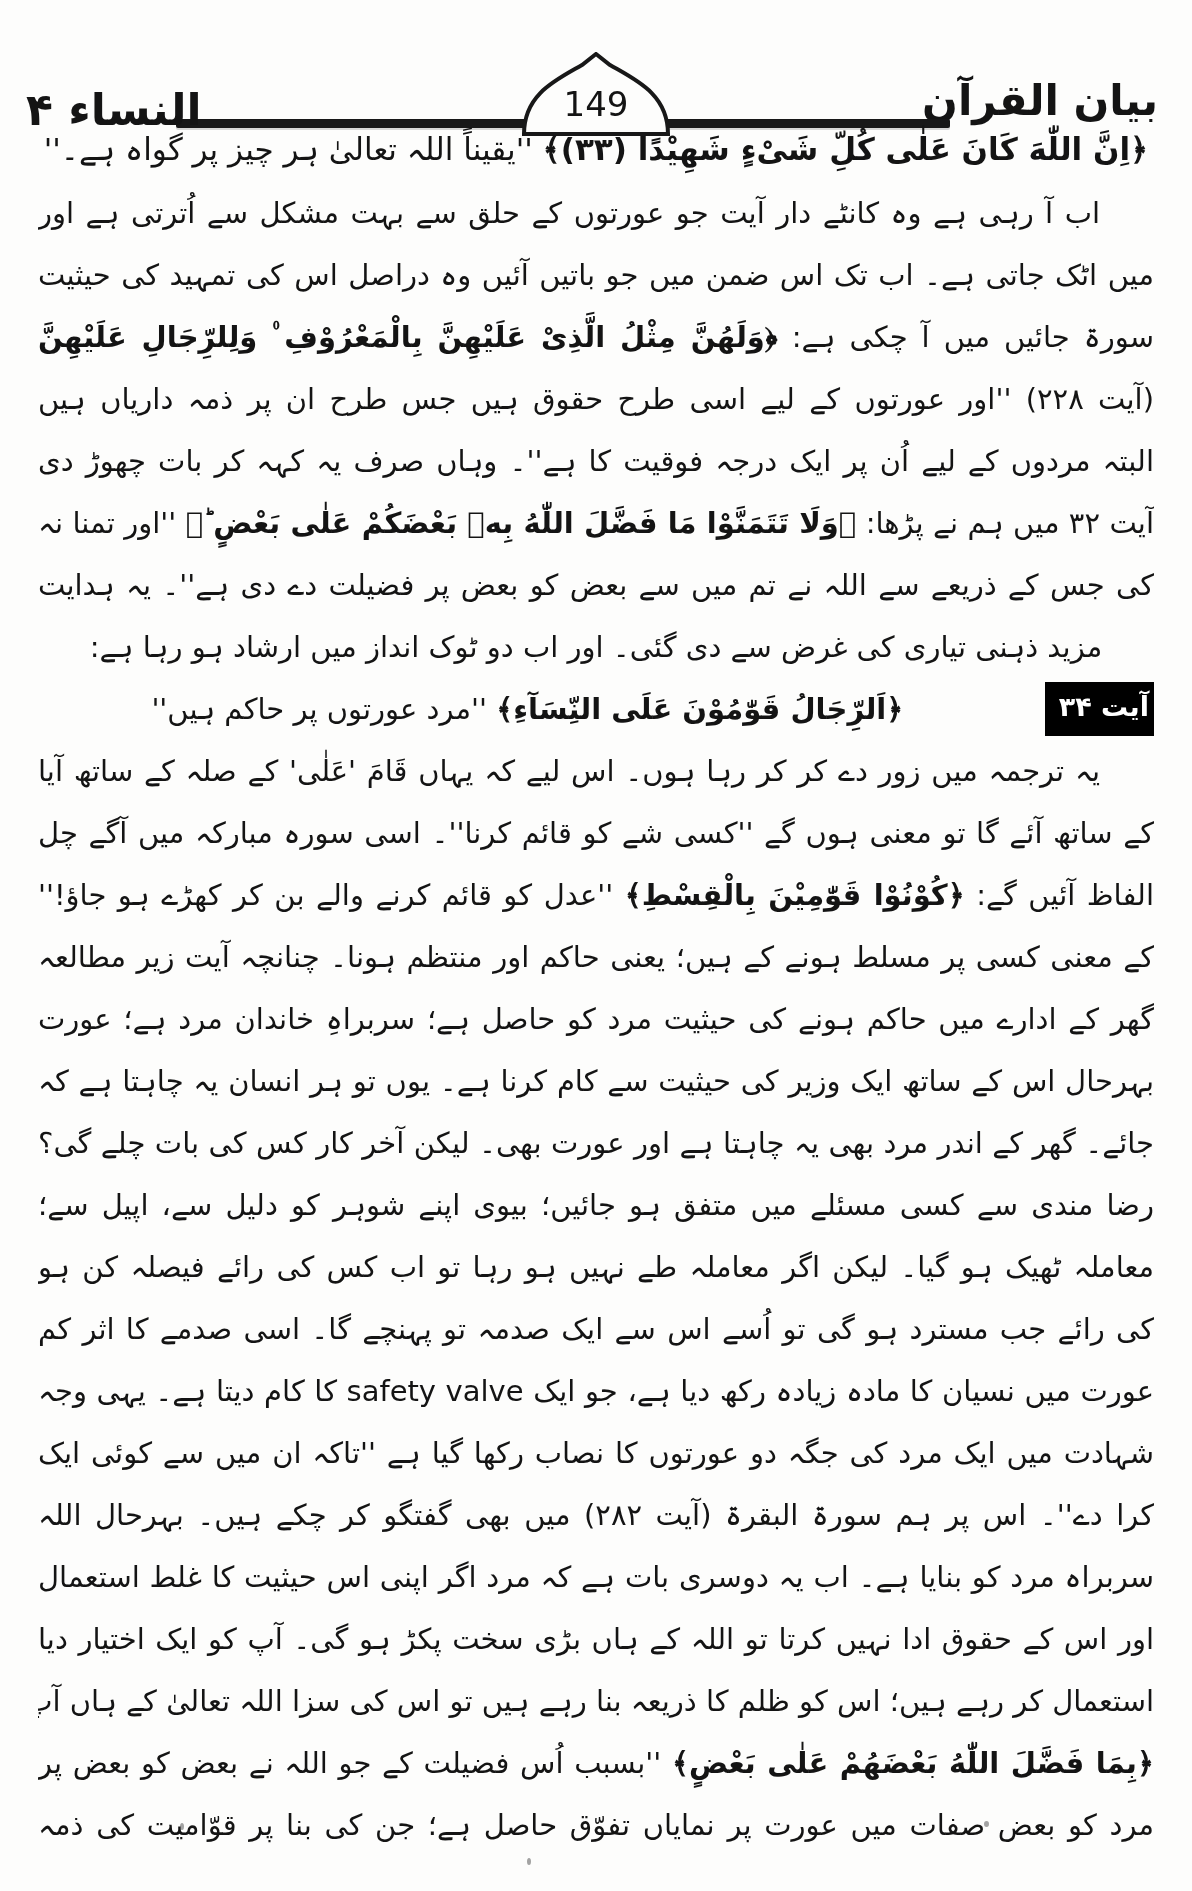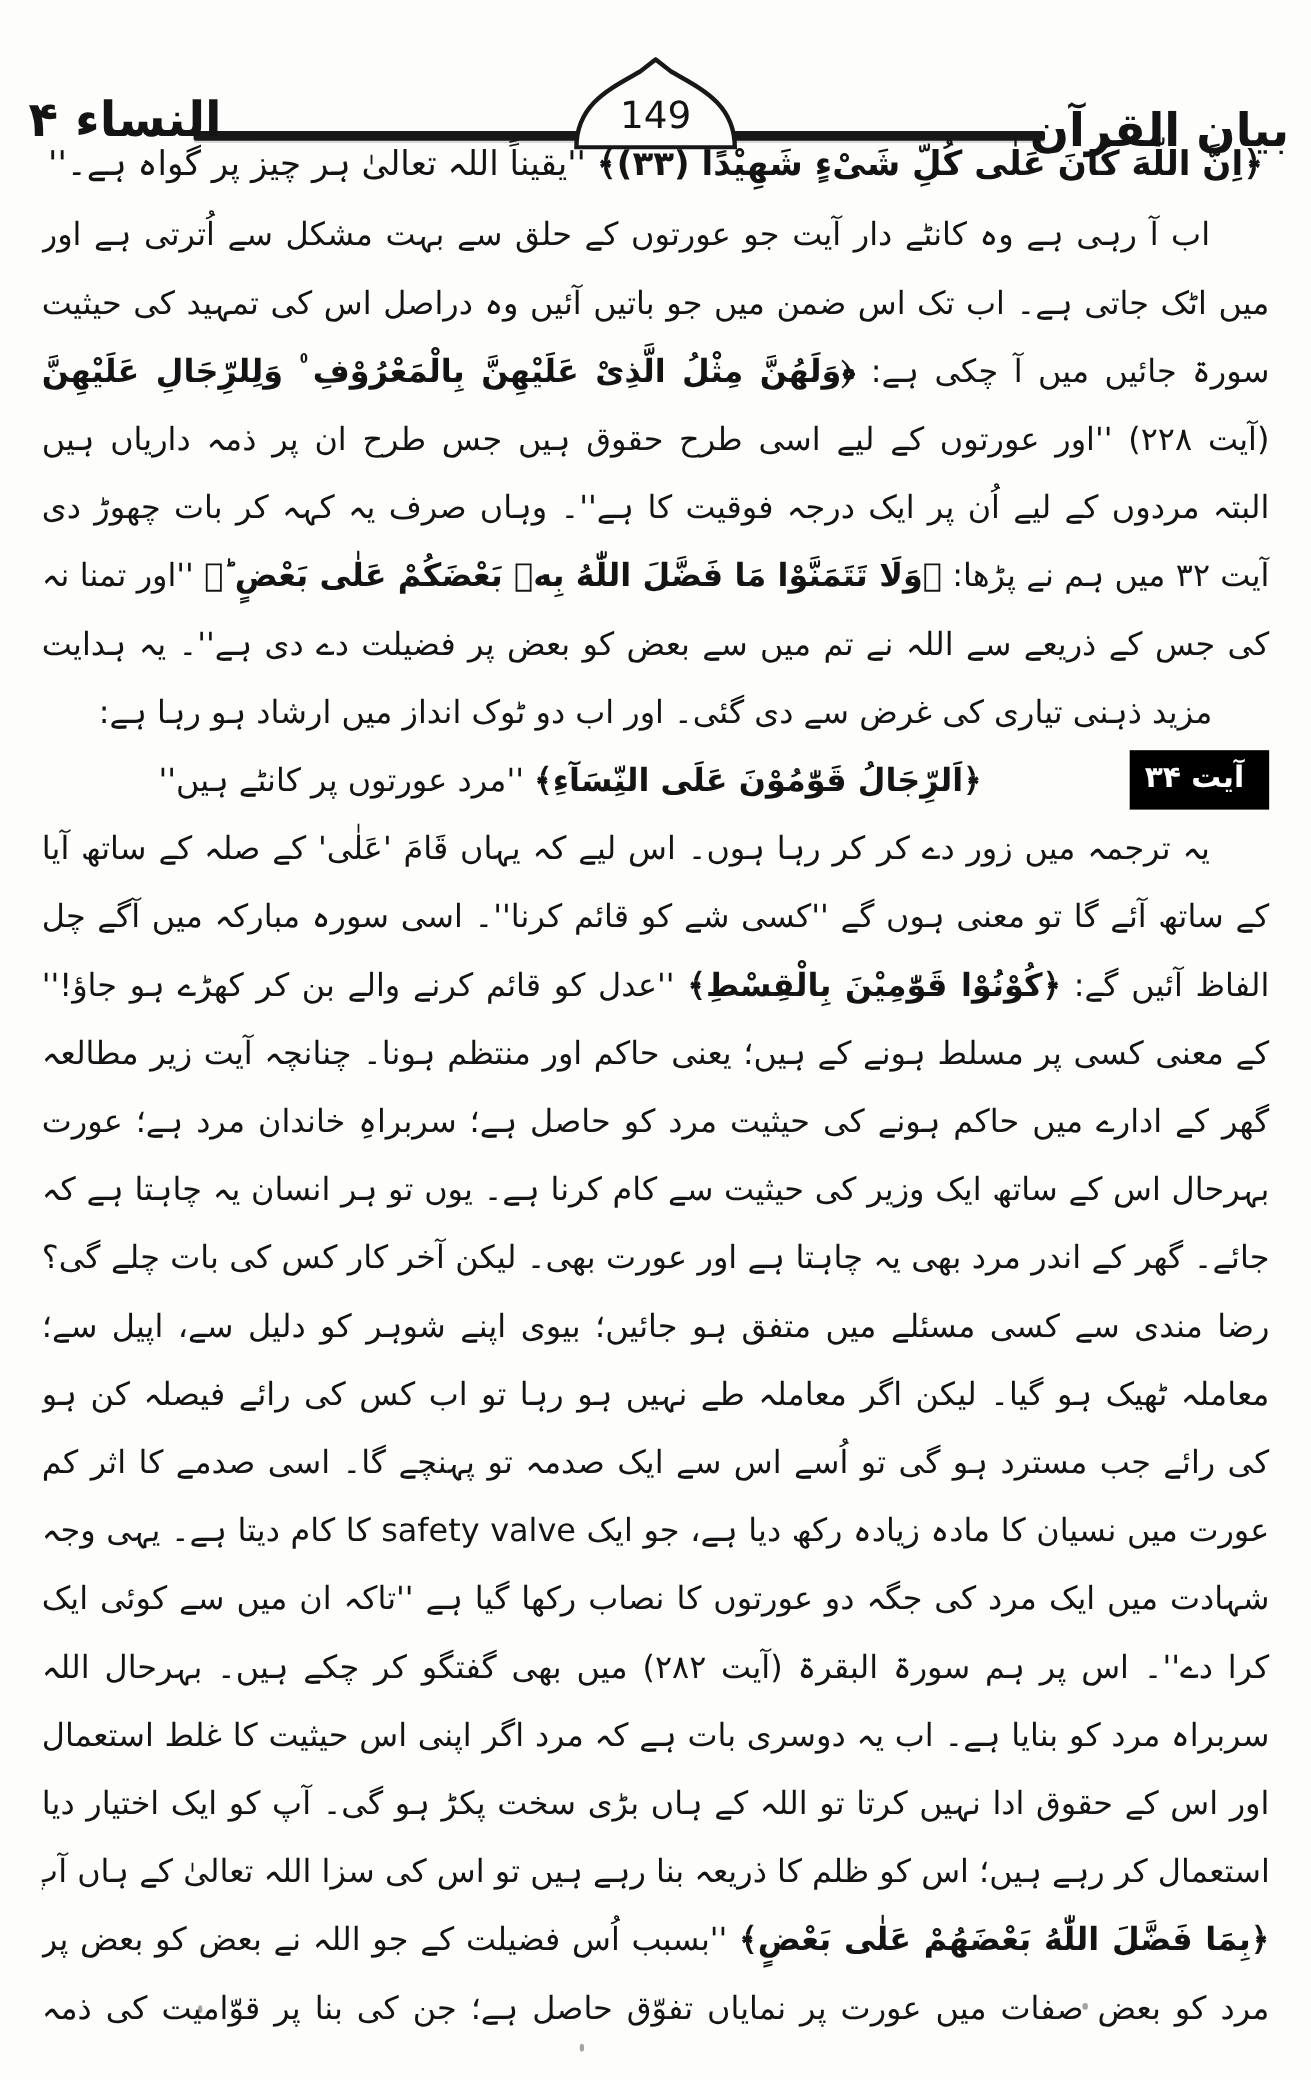--- a/index.html
+++ b/index.html
@@ -9,22 +9,22 @@
     margin:0 auto;
     background:#fdfdfc;
     color:#141414;
     font-family:"DejaVu Sans", sans-serif;
     overflow:hidden;
     direction:rtl;
   }
   
   .header{position:absolute;top:0;left:0;right:0;height:195px;}
   .h-right{
-    position:absolute;right:20px;top:76px;
-    font-size:42px;font-weight:bold;letter-spacing:-1px;margin-top:18px;
+    position:absolute;right:34px;top:76px;
+    font-size:42px;font-weight:bold;letter-spacing:-1px;
   }
   .h-left{
     position:absolute;left:26px;top:84px;
     font-size:44px;font-weight:bold;
   }
   .rule{
     position:absolute;left:176px;right:242px;top:119px;height:9px;
     background:#181818;border-radius:2px;
     box-shadow:0 2px 0 rgba(0,0,0,.15);
   }
@@ -51,21 +51,21 @@
   .line.indent{padding-right:54px;}
   .line.verse{font-size:31px;height:66px;line-height:66px;}
   .seg-arabic{font-weight:700;margin-top:44px;}
   .seg-urdu{font-weight:400;}
   .seg-latin{font-weight:400;}
   .with-badge{display:flex;align-items:center;direction:rtl;}
   .with-badge .segs{flex:1;text-align:center;}
   .ayat-badge{
     background:#000;color:#fff;
     font-size:27px;font-weight:bold;
-    padding:2px 23px 6px 14px;
+    padding:2px 5px 6px 14px;
     line-height:46px;height:46px;
     display:inline-block;
     margin-left:28px;
   }
   
   .speck{position:absolute;background:#5a5a5a;border-radius:50%;opacity:.55;}
   .speck.s1{left:180px;top:1823px;width:4px;height:7px;}
   .speck.s2{left:527px;top:1858px;width:4px;height:7px;}
   .speck.s3{left:984px;top:1821px;width:5px;height:6px;}
 </style>
@@ -89,21 +89,21 @@
       <div class="line justify indent"><span class="segs"><span class="seg-urdu">اب آ رہی ہے وہ کانٹے دار آیت جو عورتوں کے حلق سے بہت مشکل سے اُترتی ہے اور اکثر کانٹا بن کر حلق</span></span></div>
       <div class="line justify"><span class="segs"><span class="seg-urdu">میں اٹک جاتی ہے۔ اب تک اس ضمن میں جو باتیں آئیں وہ دراصل اس کی تمہید کی حیثیت رکھتی ہیں۔ پہلی تمہید</span></span></div>
       <div class="line justify"><span class="segs"><span class="seg-urdu">سورۃ جائیں میں آ چکی ہے: </span><span class="seg-arabic">﴿وَلَهُنَّ مِثْلُ الَّذِیْ عَلَیْهِنَّ بِالْمَعْرُوْفِ ۠ وَلِلرِّجَالِ عَلَیْهِنَّ دَرَجَةٌ ؕ﴾</span></span></div>
       <div class="line justify"><span class="segs"><span class="seg-urdu">(آیت ۲۲۸) ''اور عورتوں کے لیے اسی طرح حقوق ہیں جس طرح ان پر ذمہ داریاں ہیں دستور کے مطابق'</span></span></div>
       <div class="line justify"><span class="segs"><span class="seg-urdu">البتہ مردوں کے لیے اُن پر ایک درجہ فوقیت کا ہے''۔ وہاں صرف یہ کہہ کر بات چھوڑ دی گئی۔ اس کے بعد ابھی</span></span></div>
       <div class="line justify"><span class="segs"><span class="seg-urdu">آیت ۳۲ میں ہم نے پڑھا: </span><span class="seg-arabic">﴿وَلَا تَتَمَنَّوْا مَا فَضَّلَ اللّٰهُ بِهٖ بَعْضَکُمْ عَلٰی بَعْضٍ ؕ﴾</span><span class="seg-urdu"> ''اور تمنا نہ کیا کرو اُس شے</span></span></div>
       <div class="line justify"><span class="segs"><span class="seg-urdu">کی جس کے ذریعے سے اللہ نے تم میں سے بعض کو بعض پر فضیلت دے دی ہے''۔ یہ ہدایت عورتوں کے لیے</span></span></div>
       <div class="line center"><span class="segs"><span class="seg-urdu">مزید ذہنی تیاری کی غرض سے دی گئی۔ اور اب دو ٹوک انداز میں ارشاد ہو رہا ہے:</span></span></div>
       <div class="line center with-badge">
         <span class="ayat-badge">آیت ۳۴</span>
-        <span class="segs"><span class="seg-arabic">﴿اَلرِّجَالُ قَوّٰمُوْنَ عَلَی النِّسَآءِ﴾</span><span class="seg-urdu"> ''مرد عورتوں پر کانٹے ہیں''</span></span>
+        <span class="segs"><span class="seg-arabic">﴿اَلرِّجَالُ قَوّٰمُوْنَ عَلَی النِّسَآءِ﴾</span><span class="seg-urdu"> ''مرد عورتوں پر حاکم ہیں''</span></span>
       </div>
       <div class="line justify indent"><span class="segs"><span class="seg-urdu">یہ ترجمہ میں زور دے کر کر رہا ہوں۔ اس لیے کہ یہاں قَامَ 'عَلٰی' کے صلہ کے ساتھ آیا ہے۔ قَامَ 'ب'</span></span></div>
       <div class="line justify"><span class="segs"><span class="seg-urdu">کے ساتھ آئے گا تو معنی ہوں گے ''کسی شے کو قائم کرنا''۔ اسی سورہ مبارکہ میں آگے چل کر آیت ۱۳۵ میں یہ</span></span></div>
       <div class="line justify"><span class="segs"><span class="seg-urdu">الفاظ آئیں گے: </span><span class="seg-arabic">﴿کُوْنُوْا قَوّٰمِیْنَ بِالْقِسْطِ﴾</span><span class="seg-urdu"> ''عدل کو قائم کرنے والے بن کر کھڑے ہو جاؤ!'' جبکہ قَامَ عَلٰی</span></span></div>
       <div class="line justify"><span class="segs"><span class="seg-urdu">کے معنی کسی پر مسلط ہونے کے ہیں؛ یعنی حاکم اور منتظم ہونا۔ چنانچہ آیت زیر مطالعہ سے یہ واضح ہدایت ملتی ہے کہ</span></span></div>
       <div class="line justify"><span class="segs"><span class="seg-urdu">گھر کے ادارے میں حاکم ہونے کی حیثیت مرد کو حاصل ہے؛ سربراہِ خاندان مرد ہے؛ عورت نہیں ہے۔ عورت کو</span></span></div>
       <div class="line justify"><span class="segs"><span class="seg-urdu">بہرحال اس کے ساتھ ایک وزیر کی حیثیت سے کام کرنا ہے۔ یوں تو ہر انسان یہ چاہتا ہے کہ میری بات مانی</span></span></div>
       <div class="line justify"><span class="segs"><span class="seg-urdu">جائے۔ گھر کے اندر مرد بھی یہ چاہتا ہے اور عورت بھی۔ لیکن آخر کار کس کی بات چلے گی؟ یا تو دونوں باہمی</span></span></div>
       <div class="line justify"><span class="segs"><span class="seg-urdu">رضا مندی سے کسی مسئلے میں متفق ہو جائیں؛ بیوی اپنے شوہر کو دلیل سے، اپیل سے؛ جس طرح ہو سکے قائل کر لے تو</span></span></div>
       <div class="line justify"><span class="segs"><span class="seg-urdu">معاملہ ٹھیک ہو گیا۔ لیکن اگر معاملہ طے نہیں ہو رہا تو اب کس کی رائے فیصلہ کن ہو گی؟ مرد کی! لیکن ظاہر ہے عورت</span></span></div>

